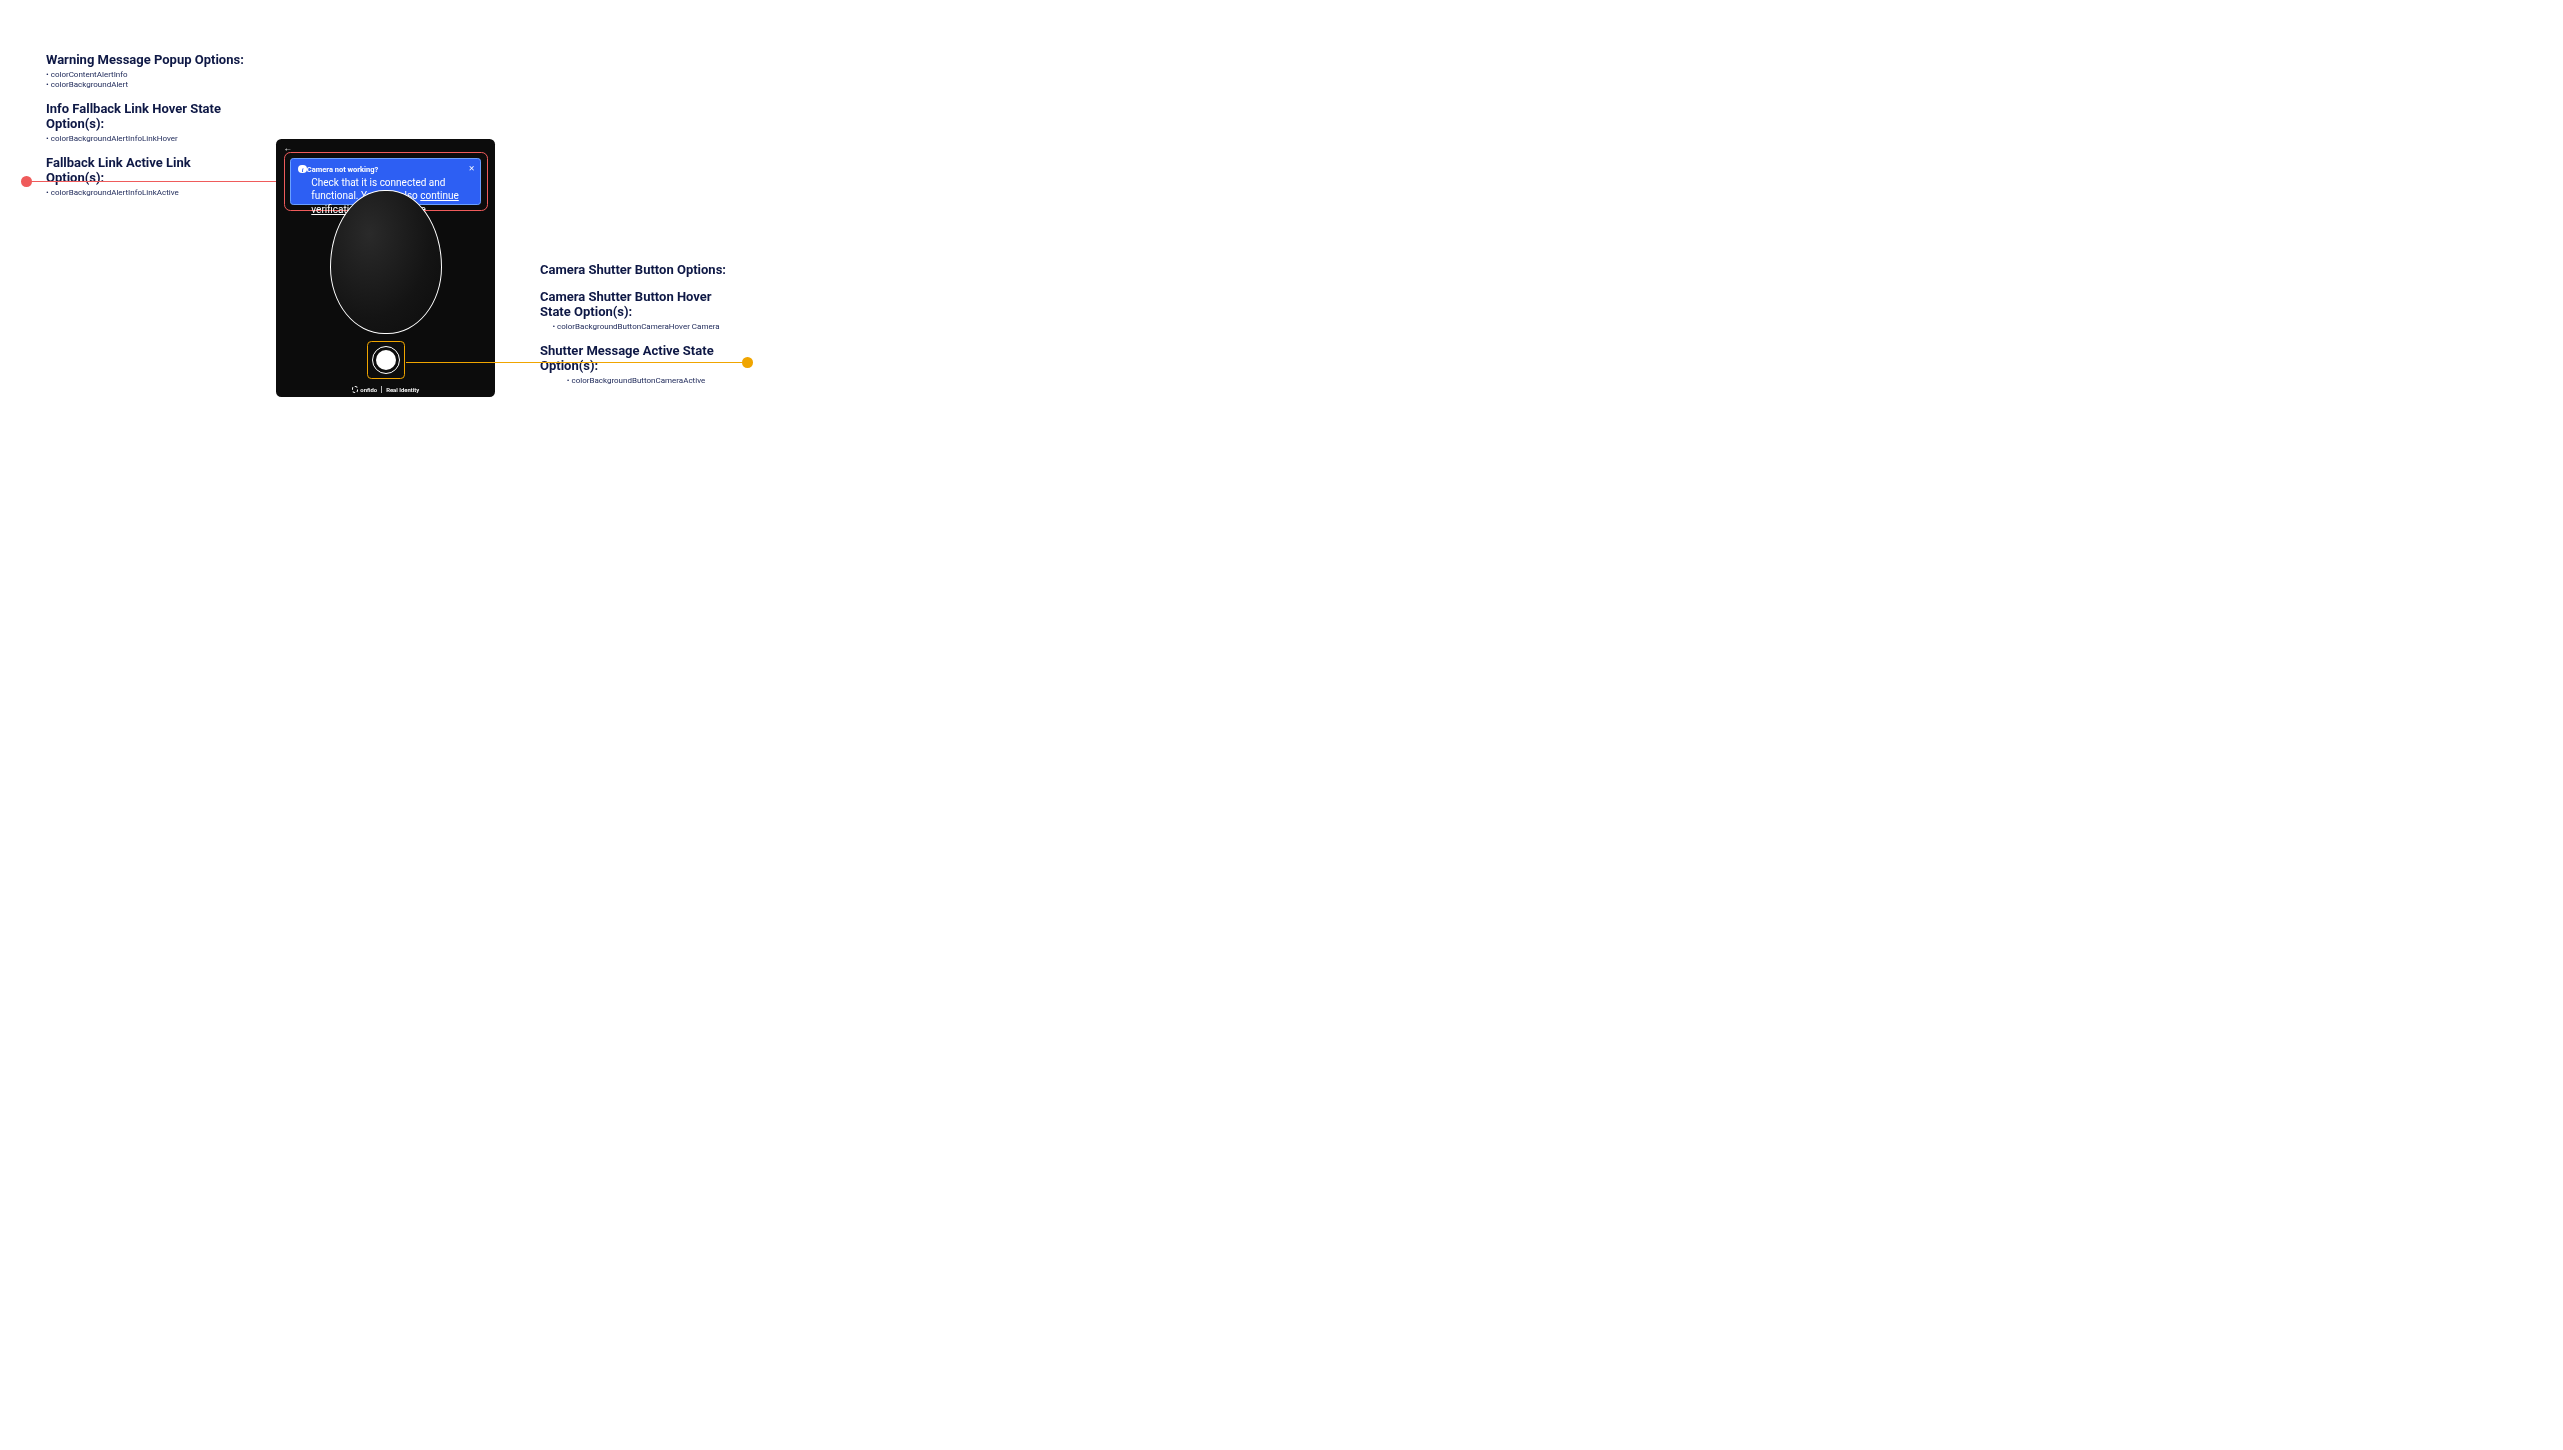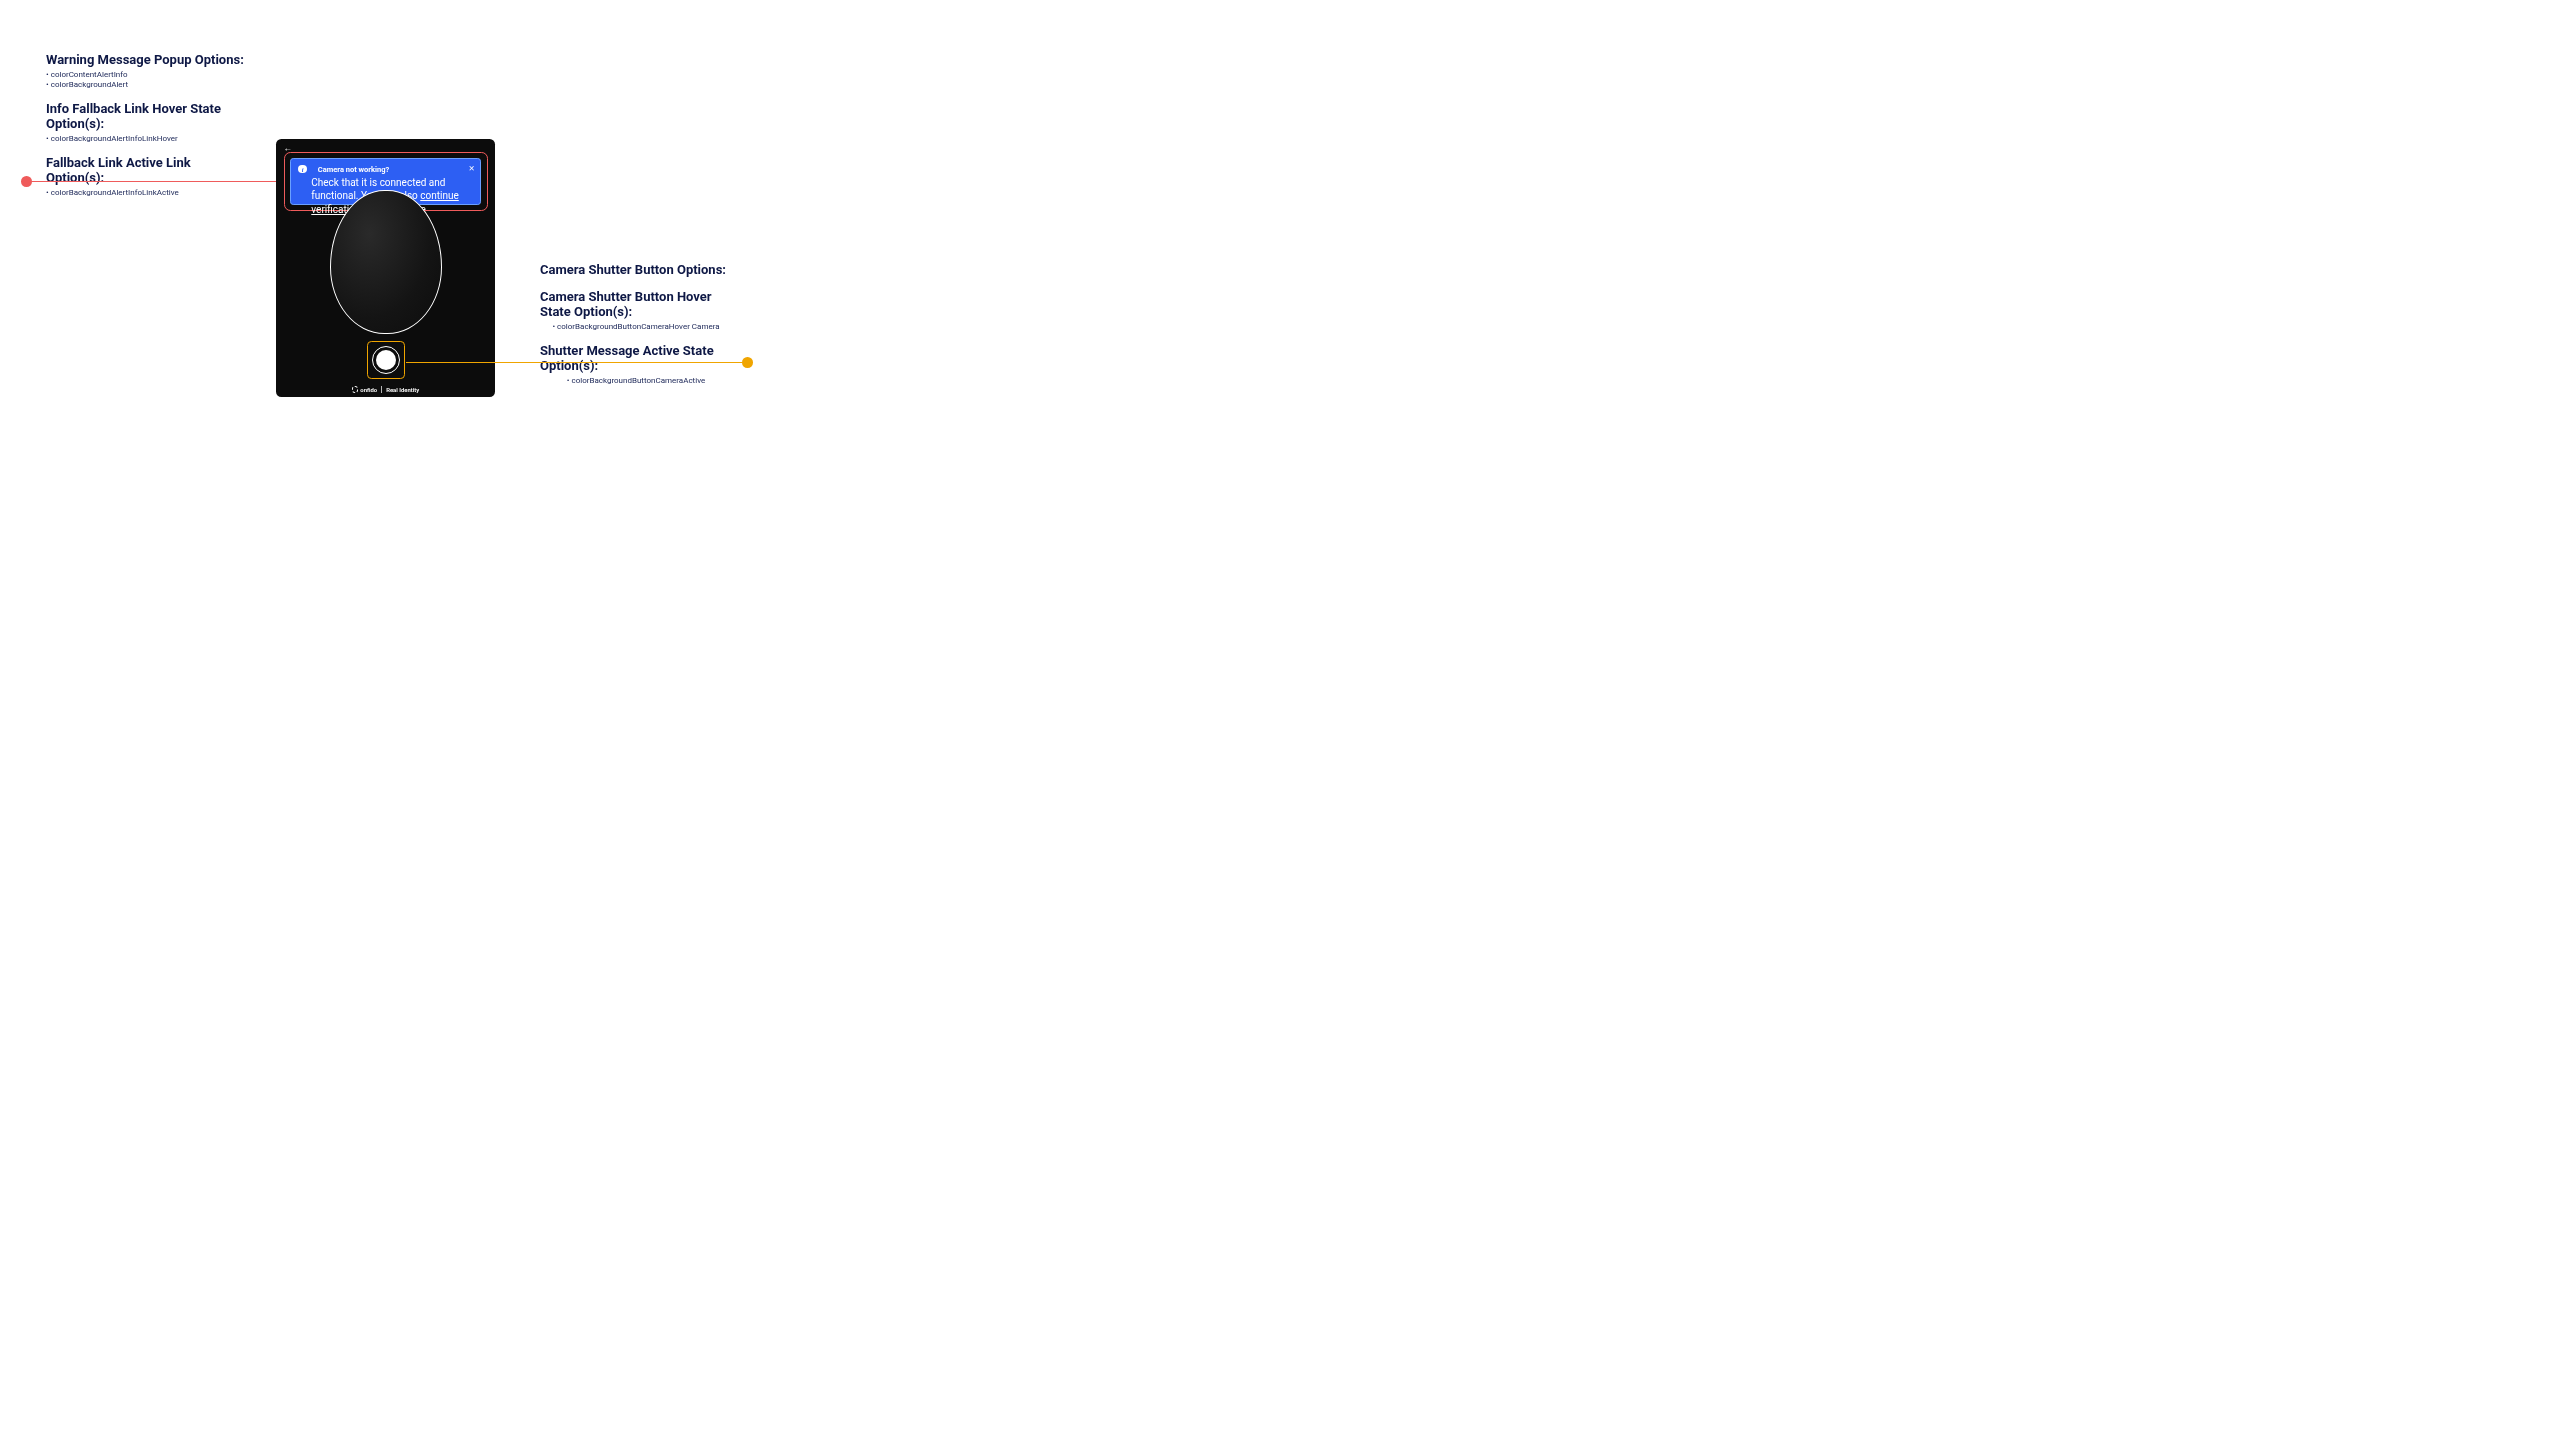--- a/index.html
+++ b/index.html
@@ -121,21 +121,21 @@
     background: #2d5ff3;
     border-radius: 3.2px;
     border: 0.5px solid #6aa0ff;
     color: #ffffff;
     padding: 5.3px 7.5px 5.3px 7.5px;
     position: relative;
   }
   .alert-title-row {
     display: flex;
     align-items: center;
-    gap: 11px;
+    gap: 0;
     font-weight: 700;
     font-size: 7.5px;
   }
   .info-icon {
     width: 8.5px;
     height: 8.5px;
     border-radius: 50%;
     background: #ffffff;
     color: #2d5ff3;
     font-size: 6.4px;

